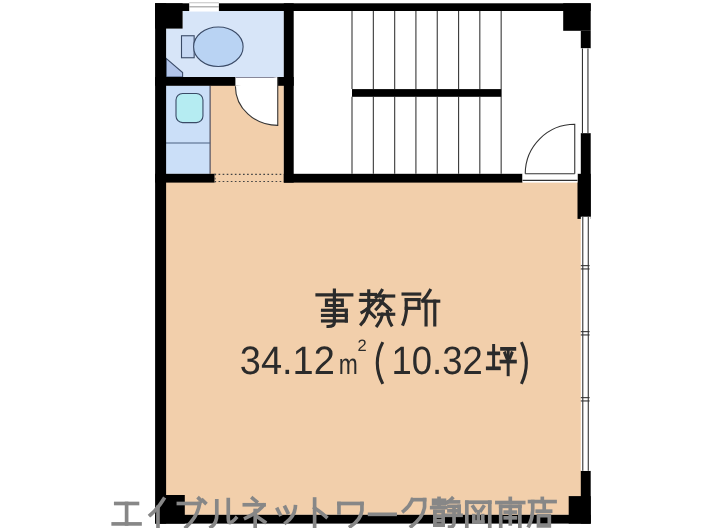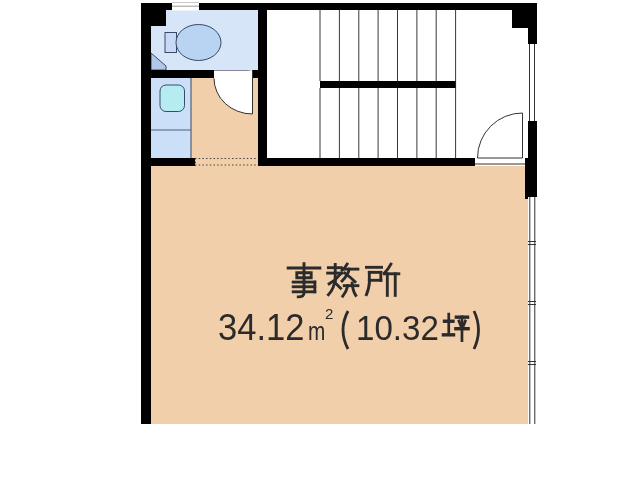--- a/index.html
+++ b/index.html
@@ -1,16 +1,16 @@
 <!DOCTYPE html>
 <html><head>
 <meta charset="utf-8">
 <style>
 html,body{margin:0;padding:0;background:#fff;}
-#plan{position:relative;width:640px;height:424px;font-family:"Liberation Sans",sans-serif;}
+#plan{position:relative;width:640px;height:480px;font-family:"Liberation Sans",sans-serif;}
 svg{display:block;}
 </style>
 </head>
 <body>
 <div id="plan">
 <svg width="640" height="480" viewBox="0 0 640 480" xmlns="http://www.w3.org/2000/svg">
 
 <rect x="0" y="0" width="640" height="480" fill="#ffffff"></rect>
 
 <rect x="150" y="165" width="379" height="303" fill="#f2cfab"></rect>

